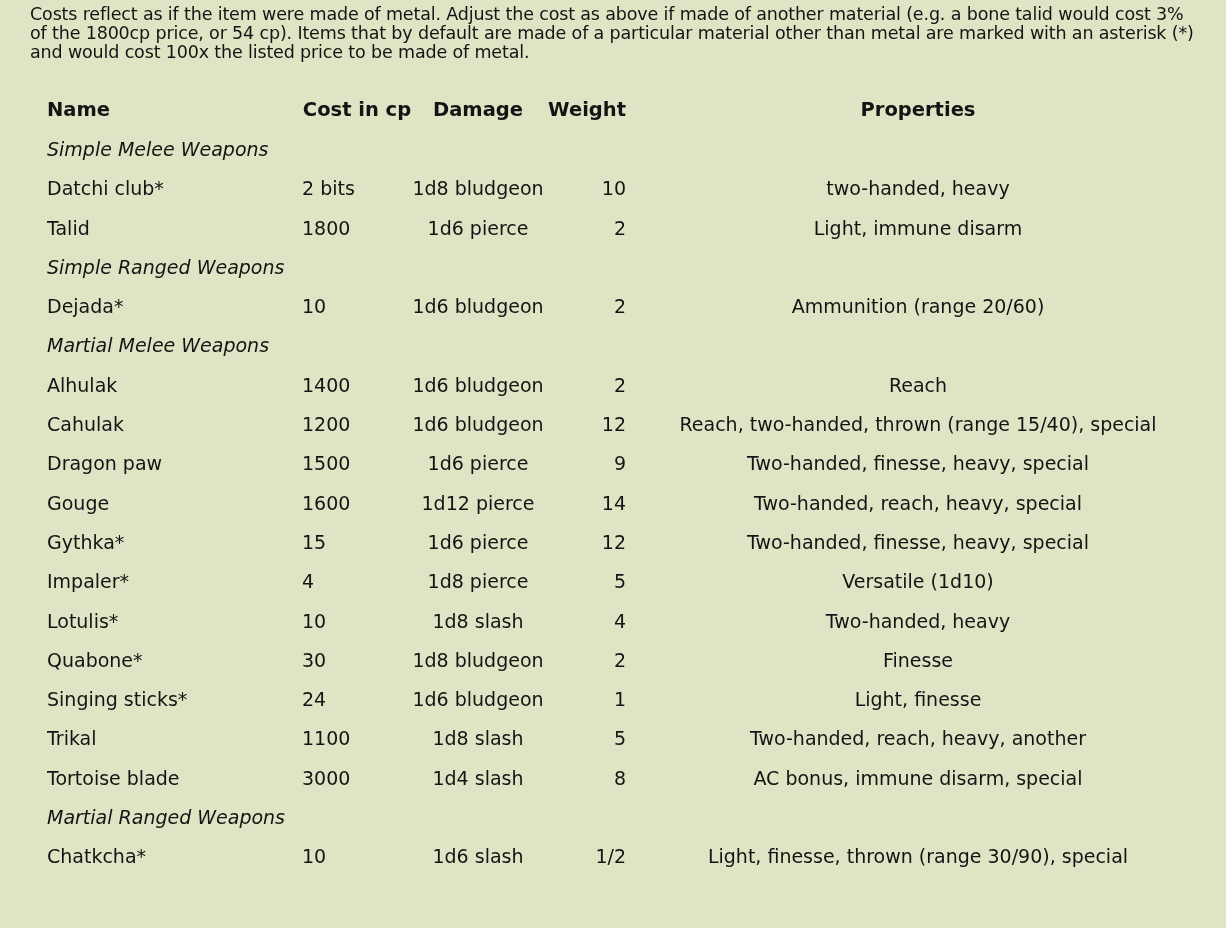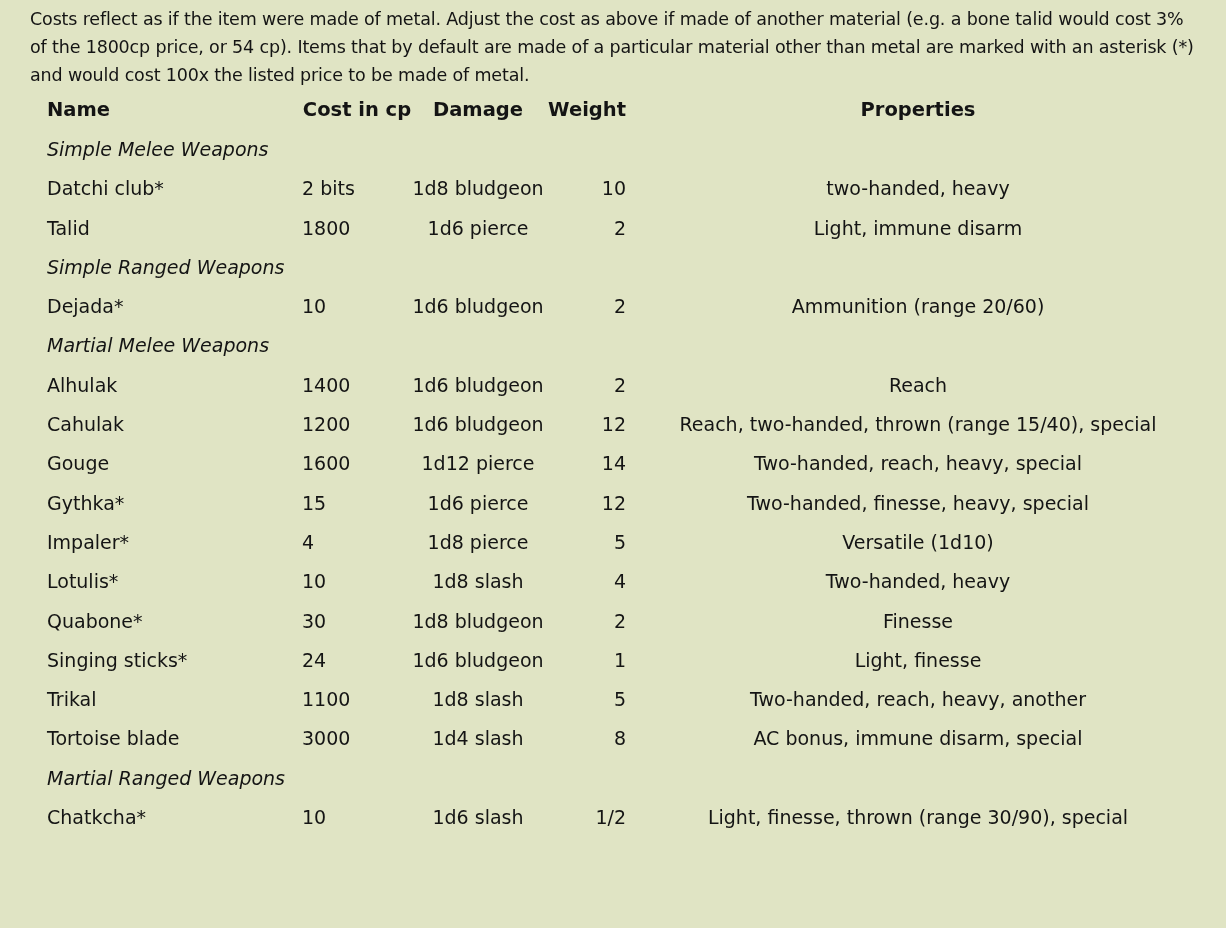--- a/index.html
+++ b/index.html
@@ -14,21 +14,21 @@
     font-family: "DejaVu Sans", sans-serif;
     overflow: hidden;
     position: relative;
   }
   .intro {
     position: absolute;
     left: 30px;
     top: 5px;
     width: 1172px;
     font-size: 17.5px;
-    line-height: 28px;
+    line-height: 19px;
     letter-spacing: -0.15px;
     margin: 0;
   }
   table.weapons {
     position: absolute;
     left: 40px;
     top: 90px;
     width: 1170px;
     border-collapse: collapse;
     table-layout: fixed;
@@ -125,20 +125,27 @@
       <td class="prop">Reach</td>
     </tr>
     <tr>
       <td class="name">Cahulak</td>
       <td class="cost">1200</td>
       <td class="dmg">1d6 bludgeon</td>
       <td class="wt">12</td>
       <td class="prop">Reach, two-handed, thrown (range 15/40), special</td>
     </tr>
     <tr>
+      <td class="name">Dragon paw</td>
+      <td class="cost">1500</td>
+      <td class="dmg">1d6 pierce</td>
+      <td class="wt">9</td>
+      <td class="prop">Two-handed, finesse, heavy, special</td>
+    </tr>
+    <tr>
       <td class="name">Gouge</td>
       <td class="cost">1600</td>
       <td class="dmg">1d12 pierce</td>
       <td class="wt">14</td>
       <td class="prop">Two-handed, reach, heavy, special</td>
     </tr>
     <tr>
       <td class="name">Gythka*</td>
       <td class="cost">15</td>
       <td class="dmg">1d6 pierce</td>

